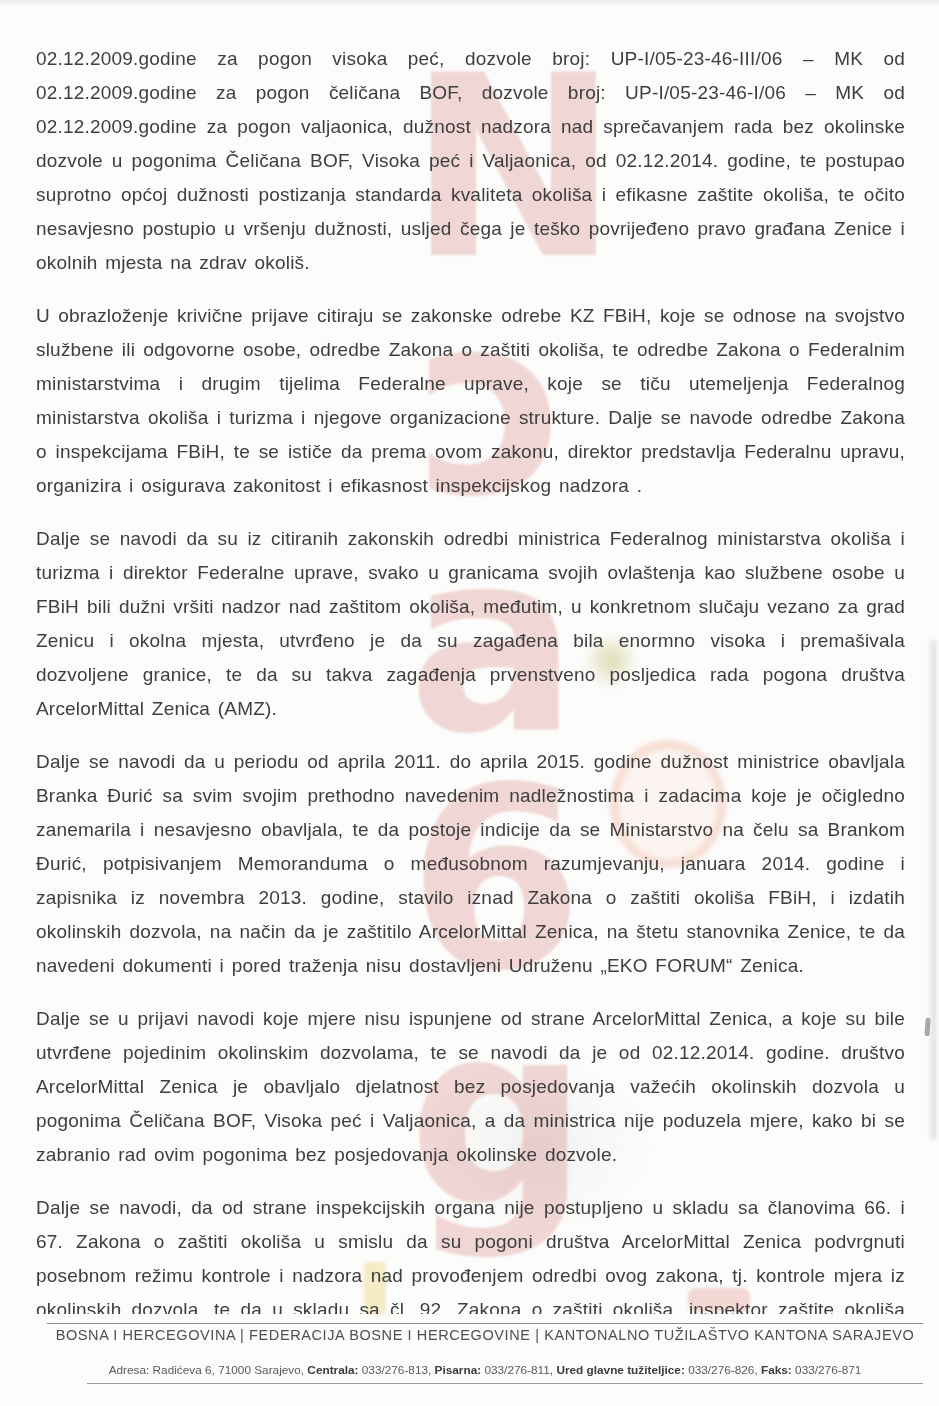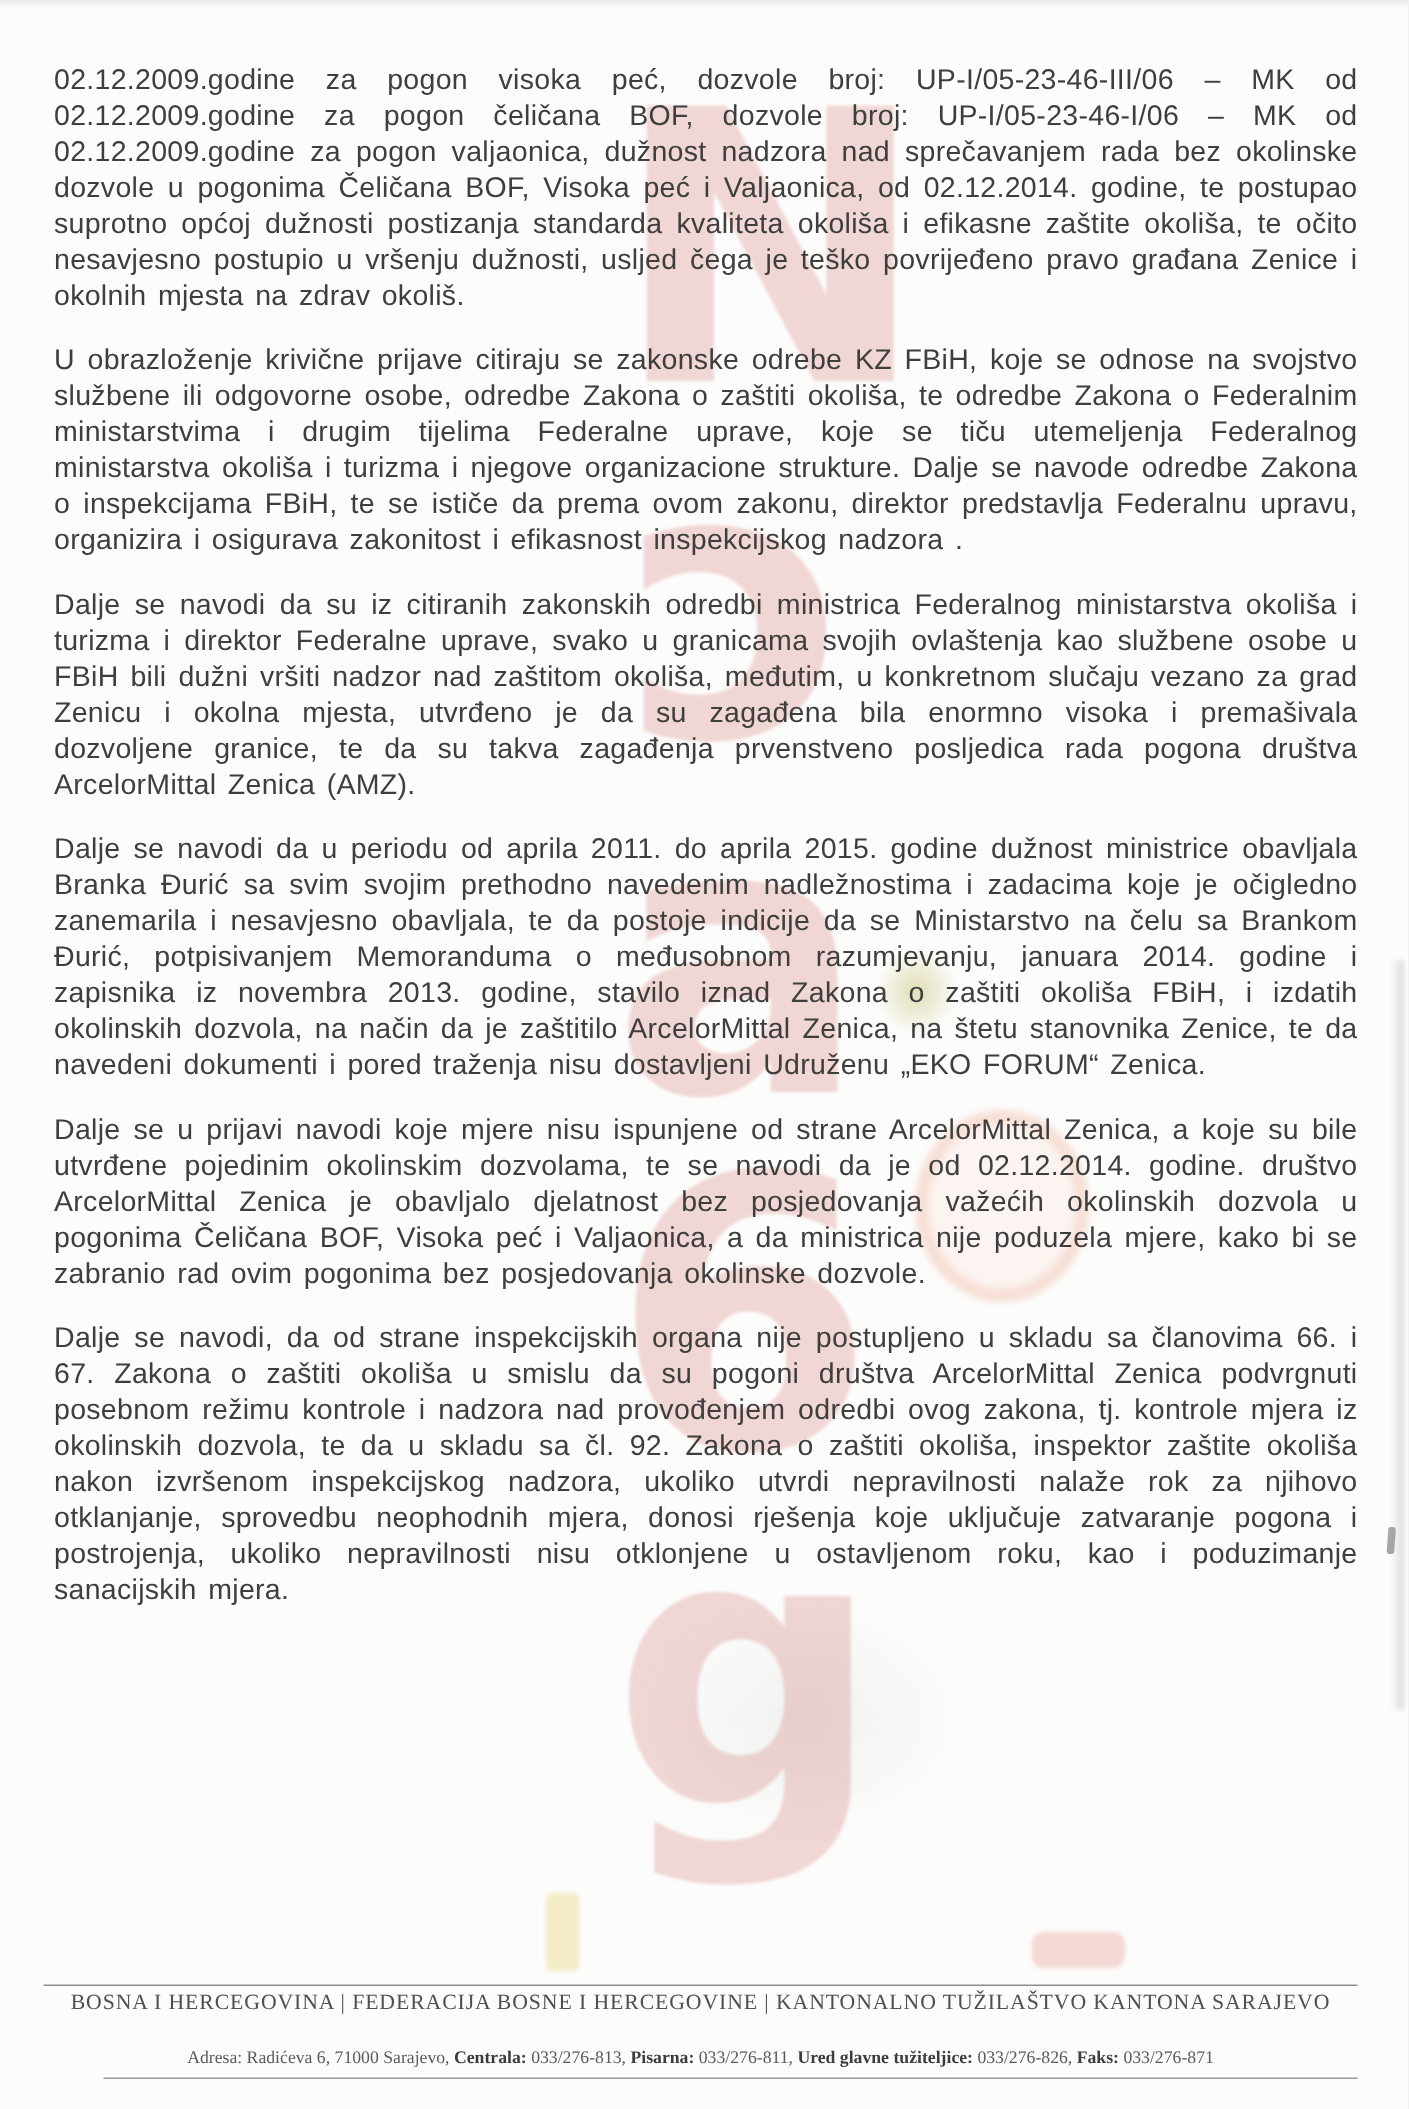--- a/index.html
+++ b/index.html
@@ -18,21 +18,21 @@
     left: 36px;
     top: 42px;
     width: 869px;
     height: 1272px;
     overflow: hidden;
     z-index: 3;
   }
   .para {
     margin: 0 0 19px 0;
     font-size: 19px;
-    line-height: 24px;
+    line-height: 34px;
     color: #3e3e3e;
     text-align: justify;
     letter-spacing: 0.2px;
     word-spacing: 2.2px;
   }
   
   .watermark {
     position: absolute;
     left: 408px;
     top: 58px;
@@ -99,25 +99,25 @@
   }
   .top-fade {
     position: absolute;
     left: 0; top: 0; width: 100%; height: 6px;
     background: linear-gradient(to bottom, rgba(190,190,190,0.28), rgba(190,190,190,0));
     z-index: 4;
   }
   
   .footer {
     position: absolute;
-    left: 29px;
+    left: 47px;
     top: 1323px;
     width: 876px;
     z-index: 3;
-    font-family: Liberation Serif, serif;
+    font-family: Liberation Sans, sans-serif;
     color: #555;
   }
   .footer-rule-top {
     border-top: 1.5px solid #8d8d8d;
     margin-bottom: 3px;
   }
   .footer-line1 {
     text-align: center;
     font-size: 14.5px;
     letter-spacing: 0.6px;

